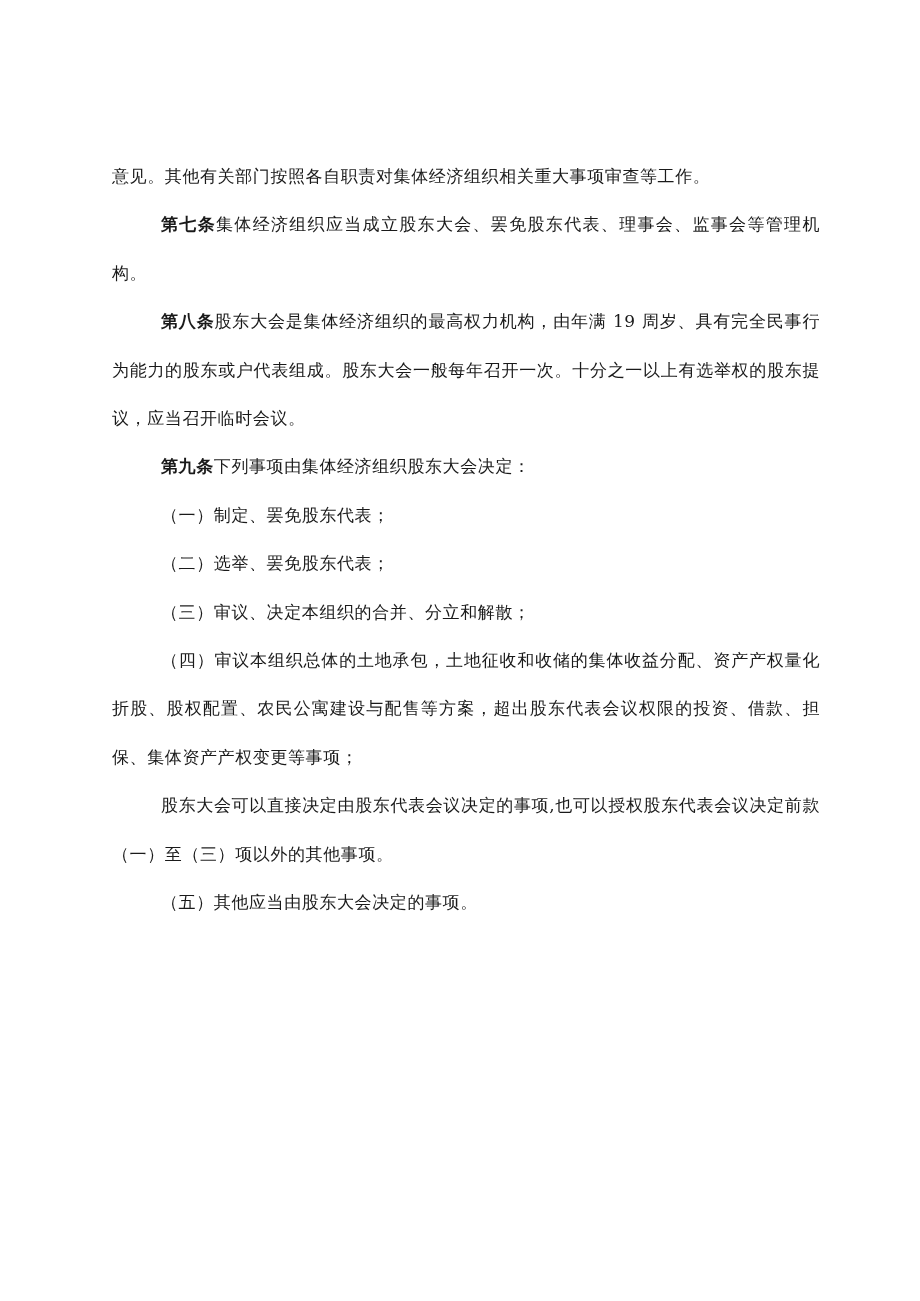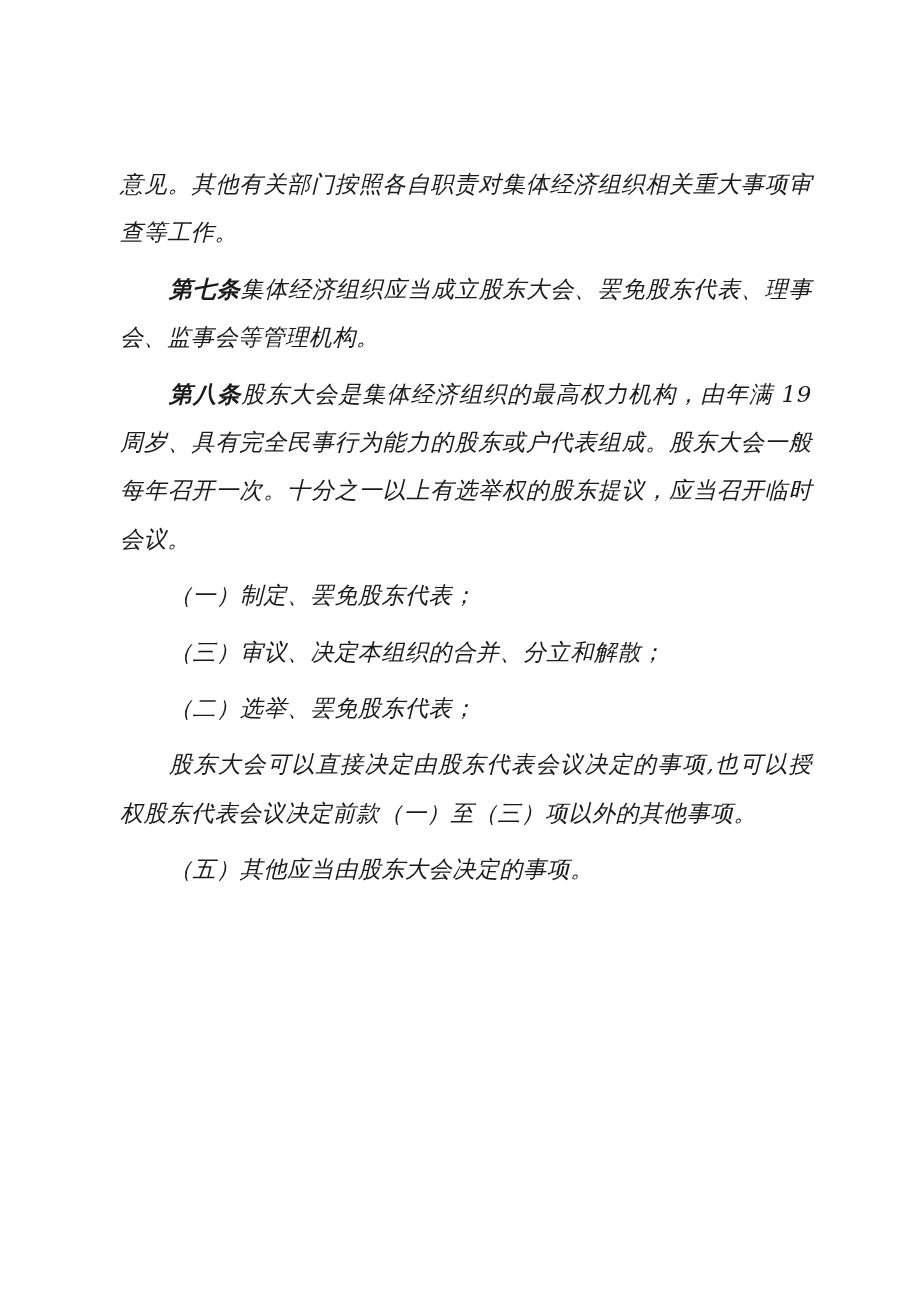--- a/index.html
+++ b/index.html
@@ -15,53 +15,54 @@
       box-sizing: border-box;
       padding: 152px 100px 0 112px;
       overflow: hidden;
     }
     .doc {
       width: 708px;
       font-family: "DejaVu Serif", "Liberation Serif", serif;
       color: #1a1a1a;
     }
     .para {
-      margin: 8px;
-      font-size: 23px;
+      margin: 0;
+      font-size: 17px;
       line-height: 48.4px;
       letter-spacing: 0.6px;
       text-align: justify;
       text-justify: inter-ideograph;
-      font-style: italic;
     }
     .para.indent {
       text-indent: 49px;
     }
     .lead {
       font-weight: bold;
       font-family: "DejaVu Serif", "Liberation Serif", serif;
     }
   </style>
 </head>
 <body>
 
 <div class="page" style="background: rgb(255, 255, 255);">
   <div class="doc" id="doc" style="color: rgb(26, 26, 26);">
   <p class="para"><span class="para-text">意见。其他有关部门按照各自职责对集体经济组织相关重大事项审查等工作。</span></p>
 
   <p class="para indent"><b class="lead">第七条</b><span class="para-text">集体经济组织应当成立股东大会、罢免股东代表、理事会、监事会等管理机构。</span></p>
 
   <p class="para indent"><b class="lead">第八条</b><span class="para-text">股东大会是集体经济组织的最高权力机构，由年满 19 周岁、具有完全民事行为能力的股东或户代表组成。股东大会一般每年召开一次。十分之一以上有选举权的股东提议，应当召开临时会议。</span></p>
 
+  <p class="para indent"><b class="lead">第九条</b><span class="para-text">下列事项由集体经济组织股东大会决定：</span></p>
 
   <p class="para indent"><span class="para-text">（一）制定、罢免股东代表；</span></p>
 
+  <p class="para indent"><span class="para-text">（二）选举、罢免股东代表；</span></p>
+
   <p class="para indent"><span class="para-text">（三）审议、决定本组织的合并、分立和解散；</span></p>
 
-  <p class="para indent"><span class="para-text">（二）选举、罢免股东代表；</span></p>
-
+  <p class="para indent"><span class="para-text">（四）审议本组织总体的土地承包，土地征收和收储的集体收益分配、资产产权量化折股、股权配置、农民公寓建设与配售等方案，超出股东代表会议权限的投资、借款、担保、集体资产产权变更等事项；</span></p>
 
   <p class="para indent"><span class="para-text">股东大会可以直接决定由股东代表会议决定的事项,也可以授权股东代表会议决定前款（一）至（三）项以外的其他事项。</span></p>
 
   <p class="para indent"><span class="para-text">（五）其他应当由股东大会决定的事项。</span></p>
 
 </div>
 </div>
 
 </body></html>

